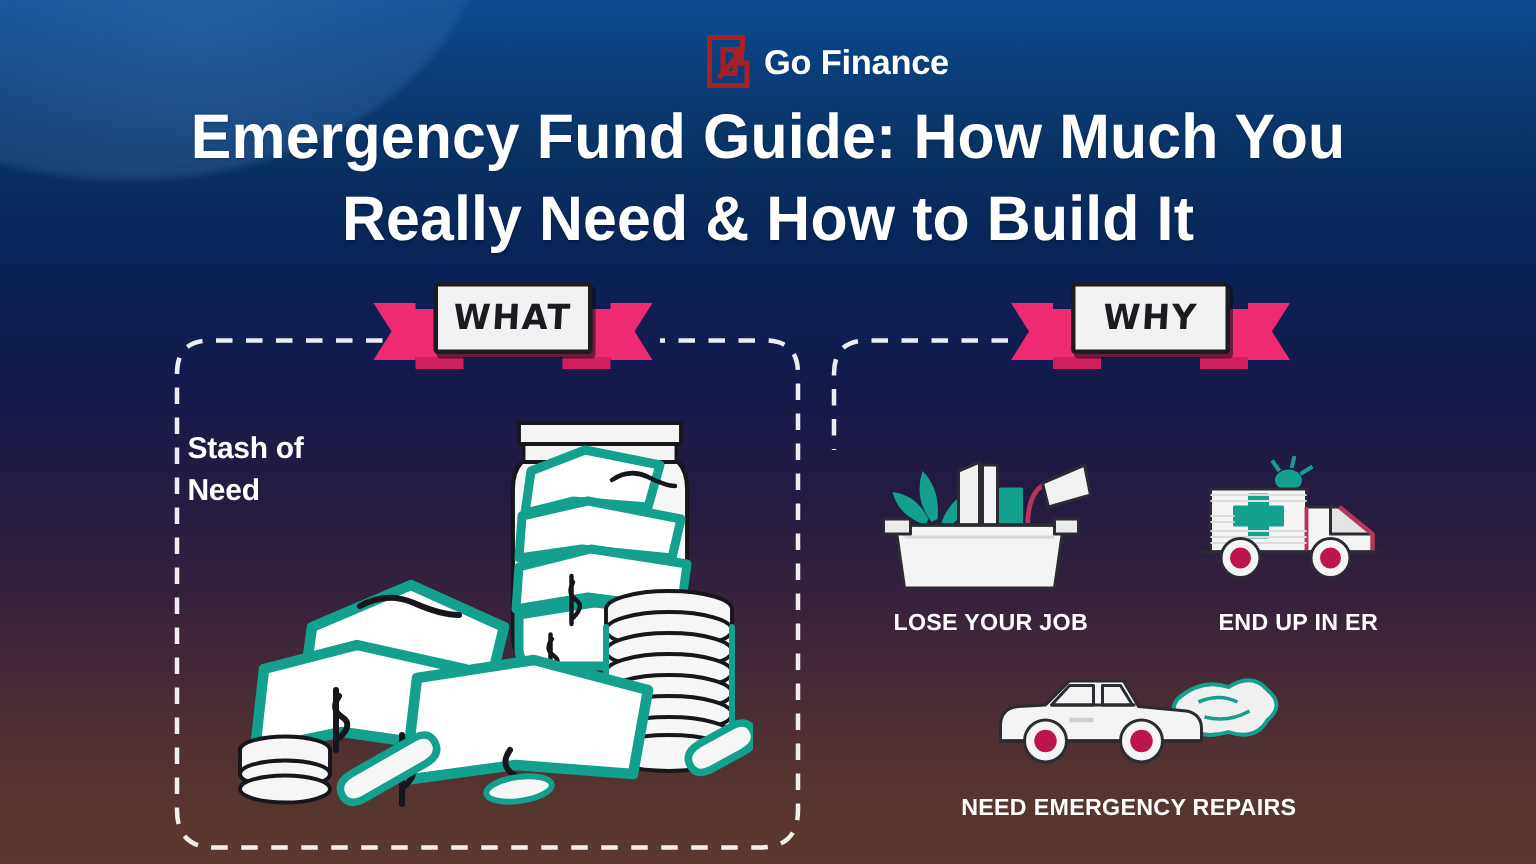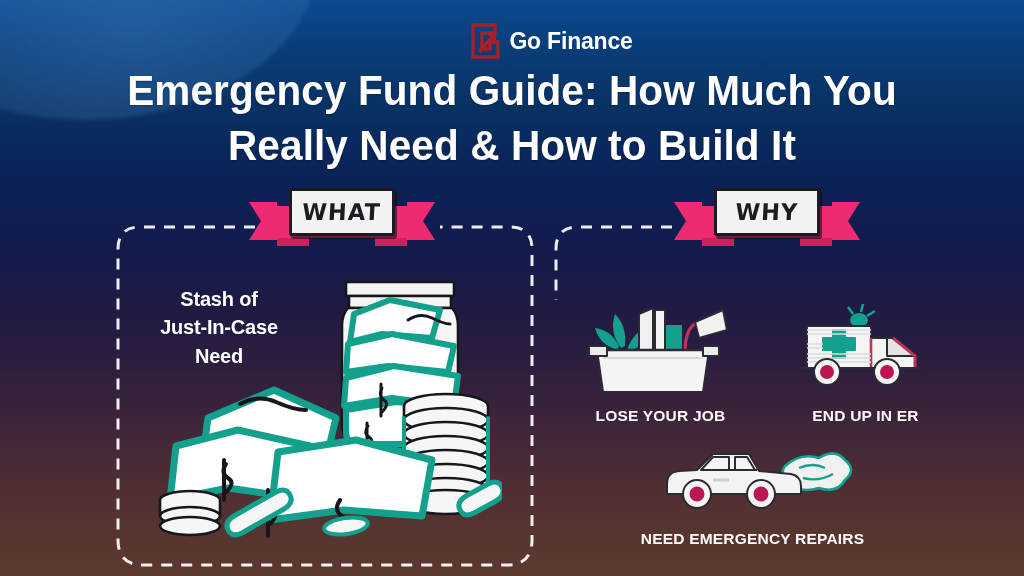--- a/index.html
+++ b/index.html
@@ -81,21 +81,21 @@
     letter-spacing:1px;
     font-family:"DejaVu Sans", sans-serif;
     transform: skewX(-3deg) scale(1.02,1.05);
   }
   #banner-what { left:247px; top:188px; }
   #banner-why  { left:672px; top:188px; }
 
   
   #stash-label {
     position:absolute; left:125px; top:285px; width:188px;
-    text-align:center; color:#ffffff;
+    text-align:left; color:#ffffff;
     font-weight:bold; font-size:20px; line-height:1.42;
     letter-spacing:-.2px;
   }
   #jar-art { position:absolute; left:150px; top:268px; width:352px; height:285px; }
   #jar-art svg { display:block; }
 
   
   .why-item { position:absolute; text-align:center; }
   .why-item .art { display:flex; align-items:flex-end; justify-content:center; }
   .why-item .cap {
@@ -161,21 +161,20 @@
       <path d="M30 50 H62 V58 H30 Z" fill="#cf1f5f"></path>
       <path d="M128 50 H160 V58 H128 Z" fill="#cf1f5f"></path>
     </svg>
     <div class="label-box">
       <span>WHY</span>
     </div>
   </div>
 
   <div id="stash-label">
     <div>Stash of</div>
-    <div>Just-In-Case</div>
     <div>Need</div>
   </div>
 
   <div id="jar-art">
     <svg width="352" height="285" viewBox="0 0 352 285">
       <g stroke="#16161c" stroke-width="2.6" stroke-linejoin="round" stroke-linecap="round">
 
         <path d="M196 14 h108 v14 h-108 z" fill="#f4f4f4"></path>
         <path d="M199 28 h102 v12 h-102 z" fill="#f4f4f4"></path>
         <path d="M198 40 q-6 6 -6 18 v98 q0 16 14 16 h88 q14 0 14 -16 v-98 q0 -12 -6 -18 z" fill="#f6f6f6"></path>

